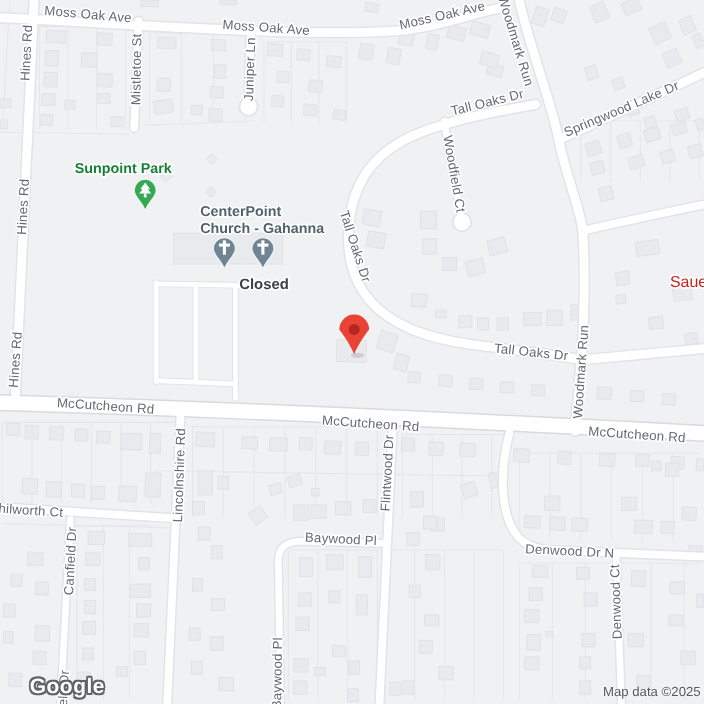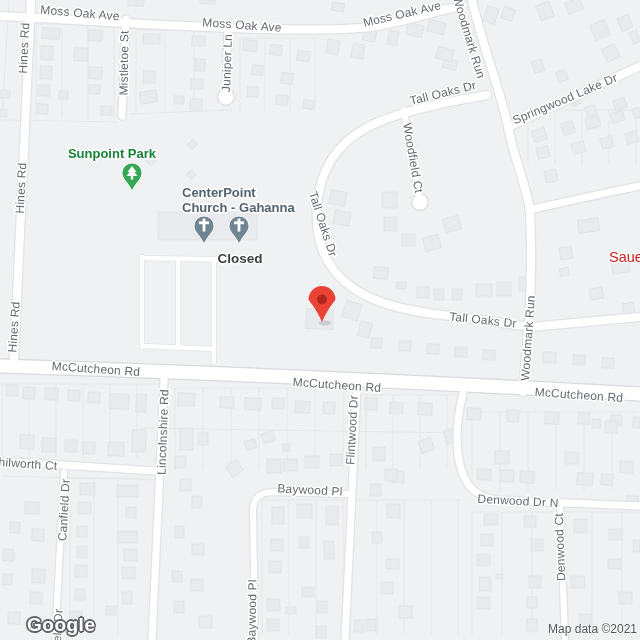--- a/index.html
+++ b/index.html
@@ -429,14 +429,14 @@
       <text x="240" y="258" text-anchor="middle" dominant-baseline="central" font-size="13.5" font-weight="700" fill="#3c4043" stroke="#fff" stroke-width="3" paint-order="stroke" stroke-linejoin="round">Closed</text>
       <text x="609" y="257" text-anchor="start" dominant-baseline="central" font-size="14.5" fill="#c5221f" stroke="#fff" stroke-width="3" paint-order="stroke" stroke-linejoin="round">Saue</text>
       <g>
         <ellipse cx="325" cy="323" rx="6" ry="2.4" fill="rgba(0,0,0,0.12)"></ellipse>
         <path d="M322,322 C316.5,309 308.5,300 308.5,299.5
   A13.5,13.5 0 1 1 335.5,299.5 C335.5,300 327.5,309 322,322 Z" fill="#ea4335"></path>
         <circle cx="322" cy="299.5" r="5" fill="#b3271e"></circle>
       </g>
     </svg>
   <div class="logo">Google</div>
-  <div class="mapdata">Map data ©2021</div>
+  <div class="mapdata">Map data ©2025</div>
 </div>
 
 </body></html>

